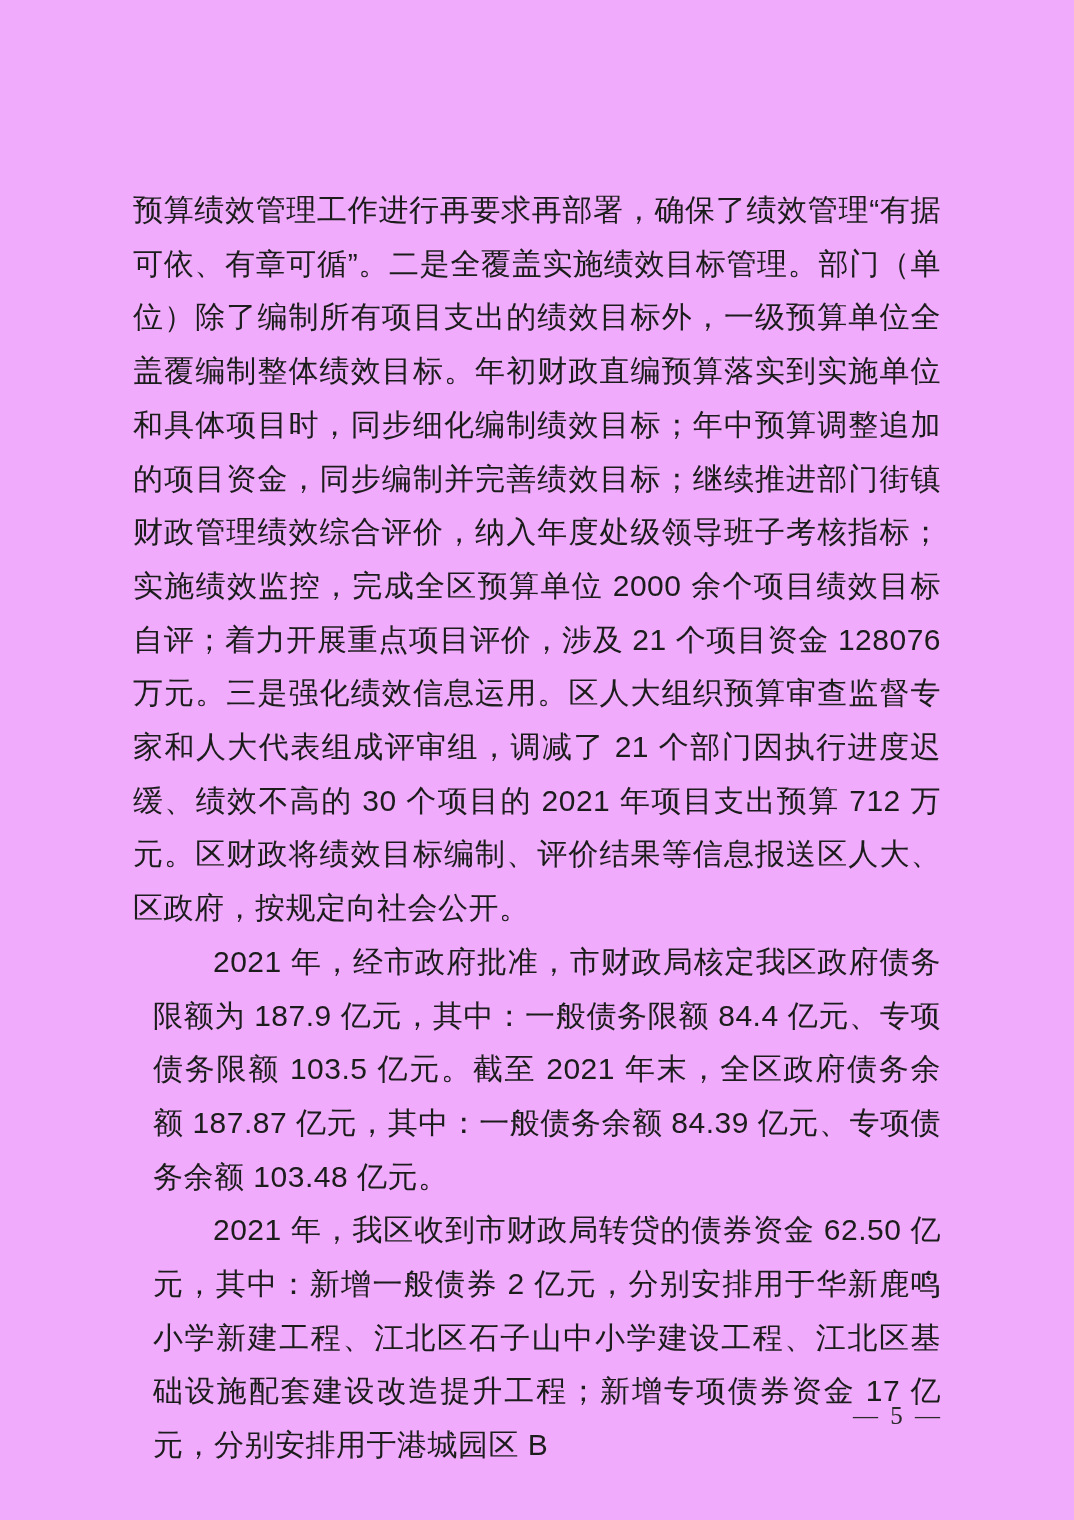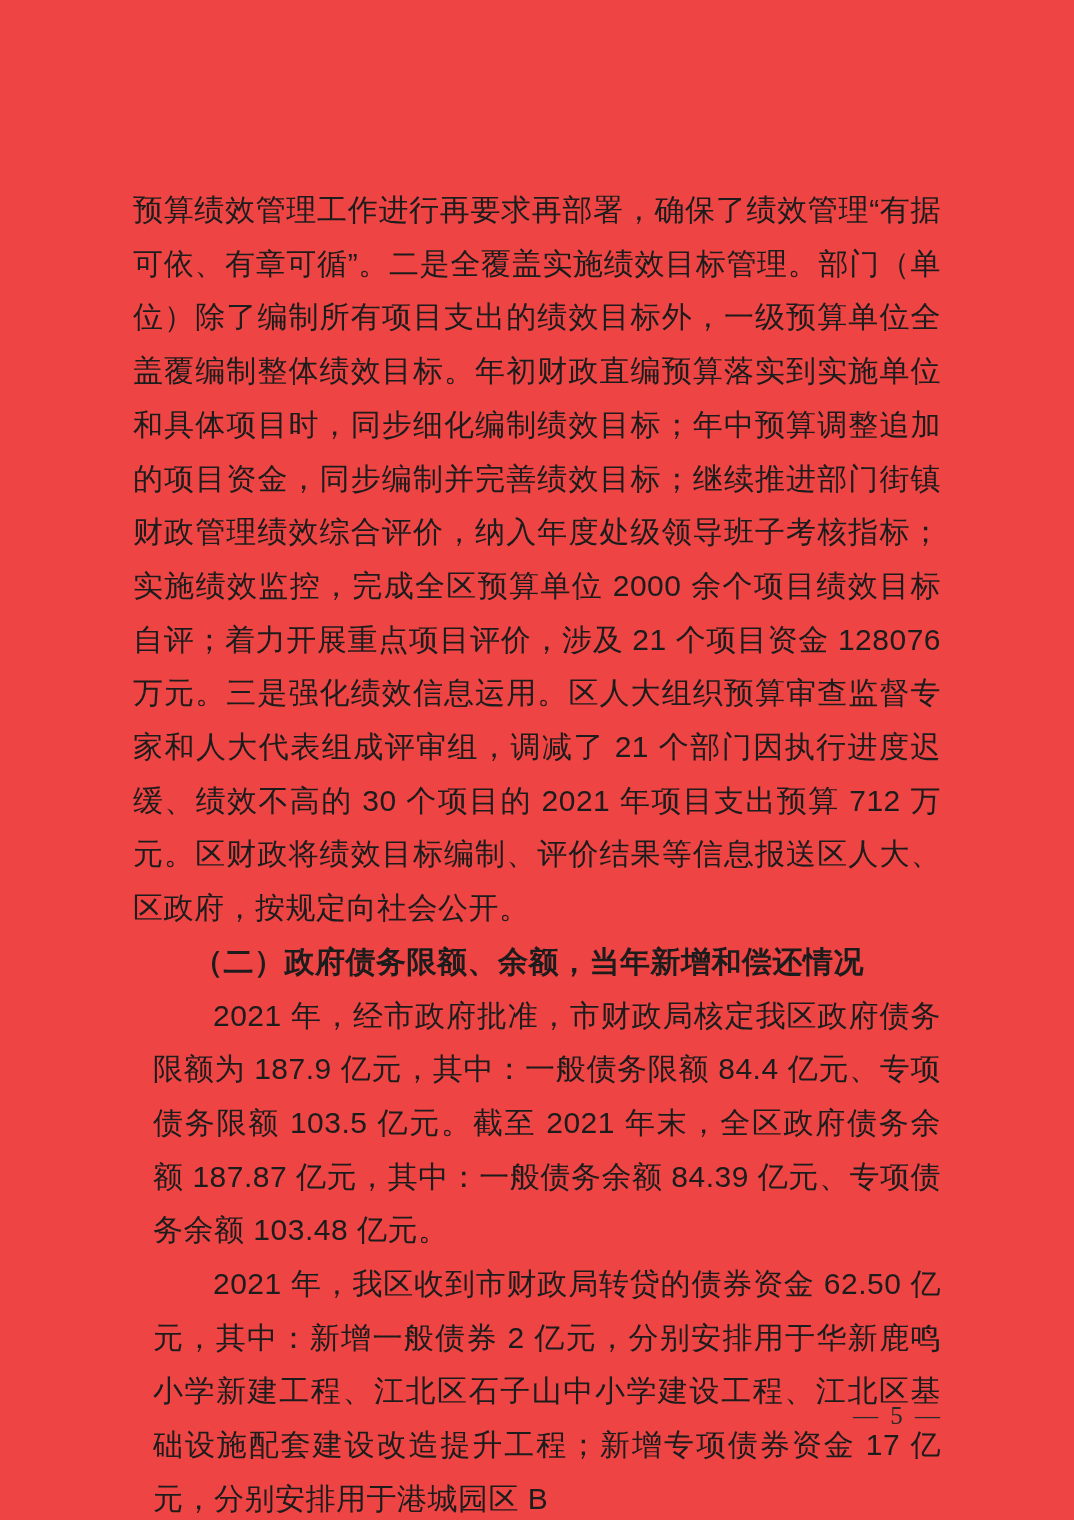--- a/index.html
+++ b/index.html
@@ -5,21 +5,21 @@
   html, body {
     margin: 0;
     padding: 0;
     background: #e8e8e8;
   }
   .page {
     position: relative;
     width: 1074px;
     height: 1520px;
     margin: 0 auto;
-    background: #ef4444;
+    background: #f0abfc;
     overflow: hidden;
     font-family: "Liberation Sans", "DejaVu Sans", sans-serif;
   }
   .body-text {
     position: absolute;
     left: 133px;
     top: 183px;
     width: 808px;
     font-size: 30px;
     line-height: 53.7px;
@@ -50,20 +50,19 @@
     white-space: pre;
   }
 </style>
 </head>
 <body>
 
 <div class="page">
 
   <div class="body-text">
     <p>预算绩效管理工作进行再要求再部署，确保了绩效管理“有据可依、有章可循”。二是全覆盖实施绩效目标管理。部门（单位）除了编制所有项目支出的绩效目标外，一级预算单位全盖覆编制整体绩效目标。年初财政直编预算落实到实施单位和具体项目时，同步细化编制绩效目标；年中预算调整追加的项目资金，同步编制并完善绩效目标；继续推进部门街镇财政管理绩效综合评价，纳入年度处级领导班子考核指标；实施绩效监控，完成全区预算单位 2000 余个项目绩效目标自评；着力开展重点项目评价，涉及 21 个项目资金 128076 万元。三是强化绩效信息运用。区人大组织预算审查监督专家和人大代表组成评审组，调减了 21 个部门因执行进度迟缓、绩效不高的 30 个项目的 2021 年项目支出预算 712 万元。区财政将绩效目标编制、评价结果等信息报送区人大、区政府，按规定向社会公开。</p>
-    <p class="heading">（二）政府债务限额、余额，当年新增和偿还情况</p>
     <p class="indent">2021 年，经市政府批准，市财政局核定我区政府债务限额为 187.9 亿元，其中：一般债务限额 84.4 亿元、专项债务限额 103.5 亿元。截至 2021 年末，全区政府债务余额 187.87 亿元，其中：一般债务余额 84.39 亿元、专项债务余额 103.48 亿元。</p>
     <p class="indent">2021 年，我区收到市财政局转贷的债券资金 62.50 亿元，其中：新增一般债券 2 亿元，分别安排用于华新鹿鸣小学新建工程、江北区石子山中小学建设工程、江北区基础设施配套建设改造提升工程；新增专项债券资金 17 亿元，分别安排用于港城园区 B</p>
   </div>
 
   <div class="footer">— 5 —</div>
 
 </div>
 
 </body></html>

